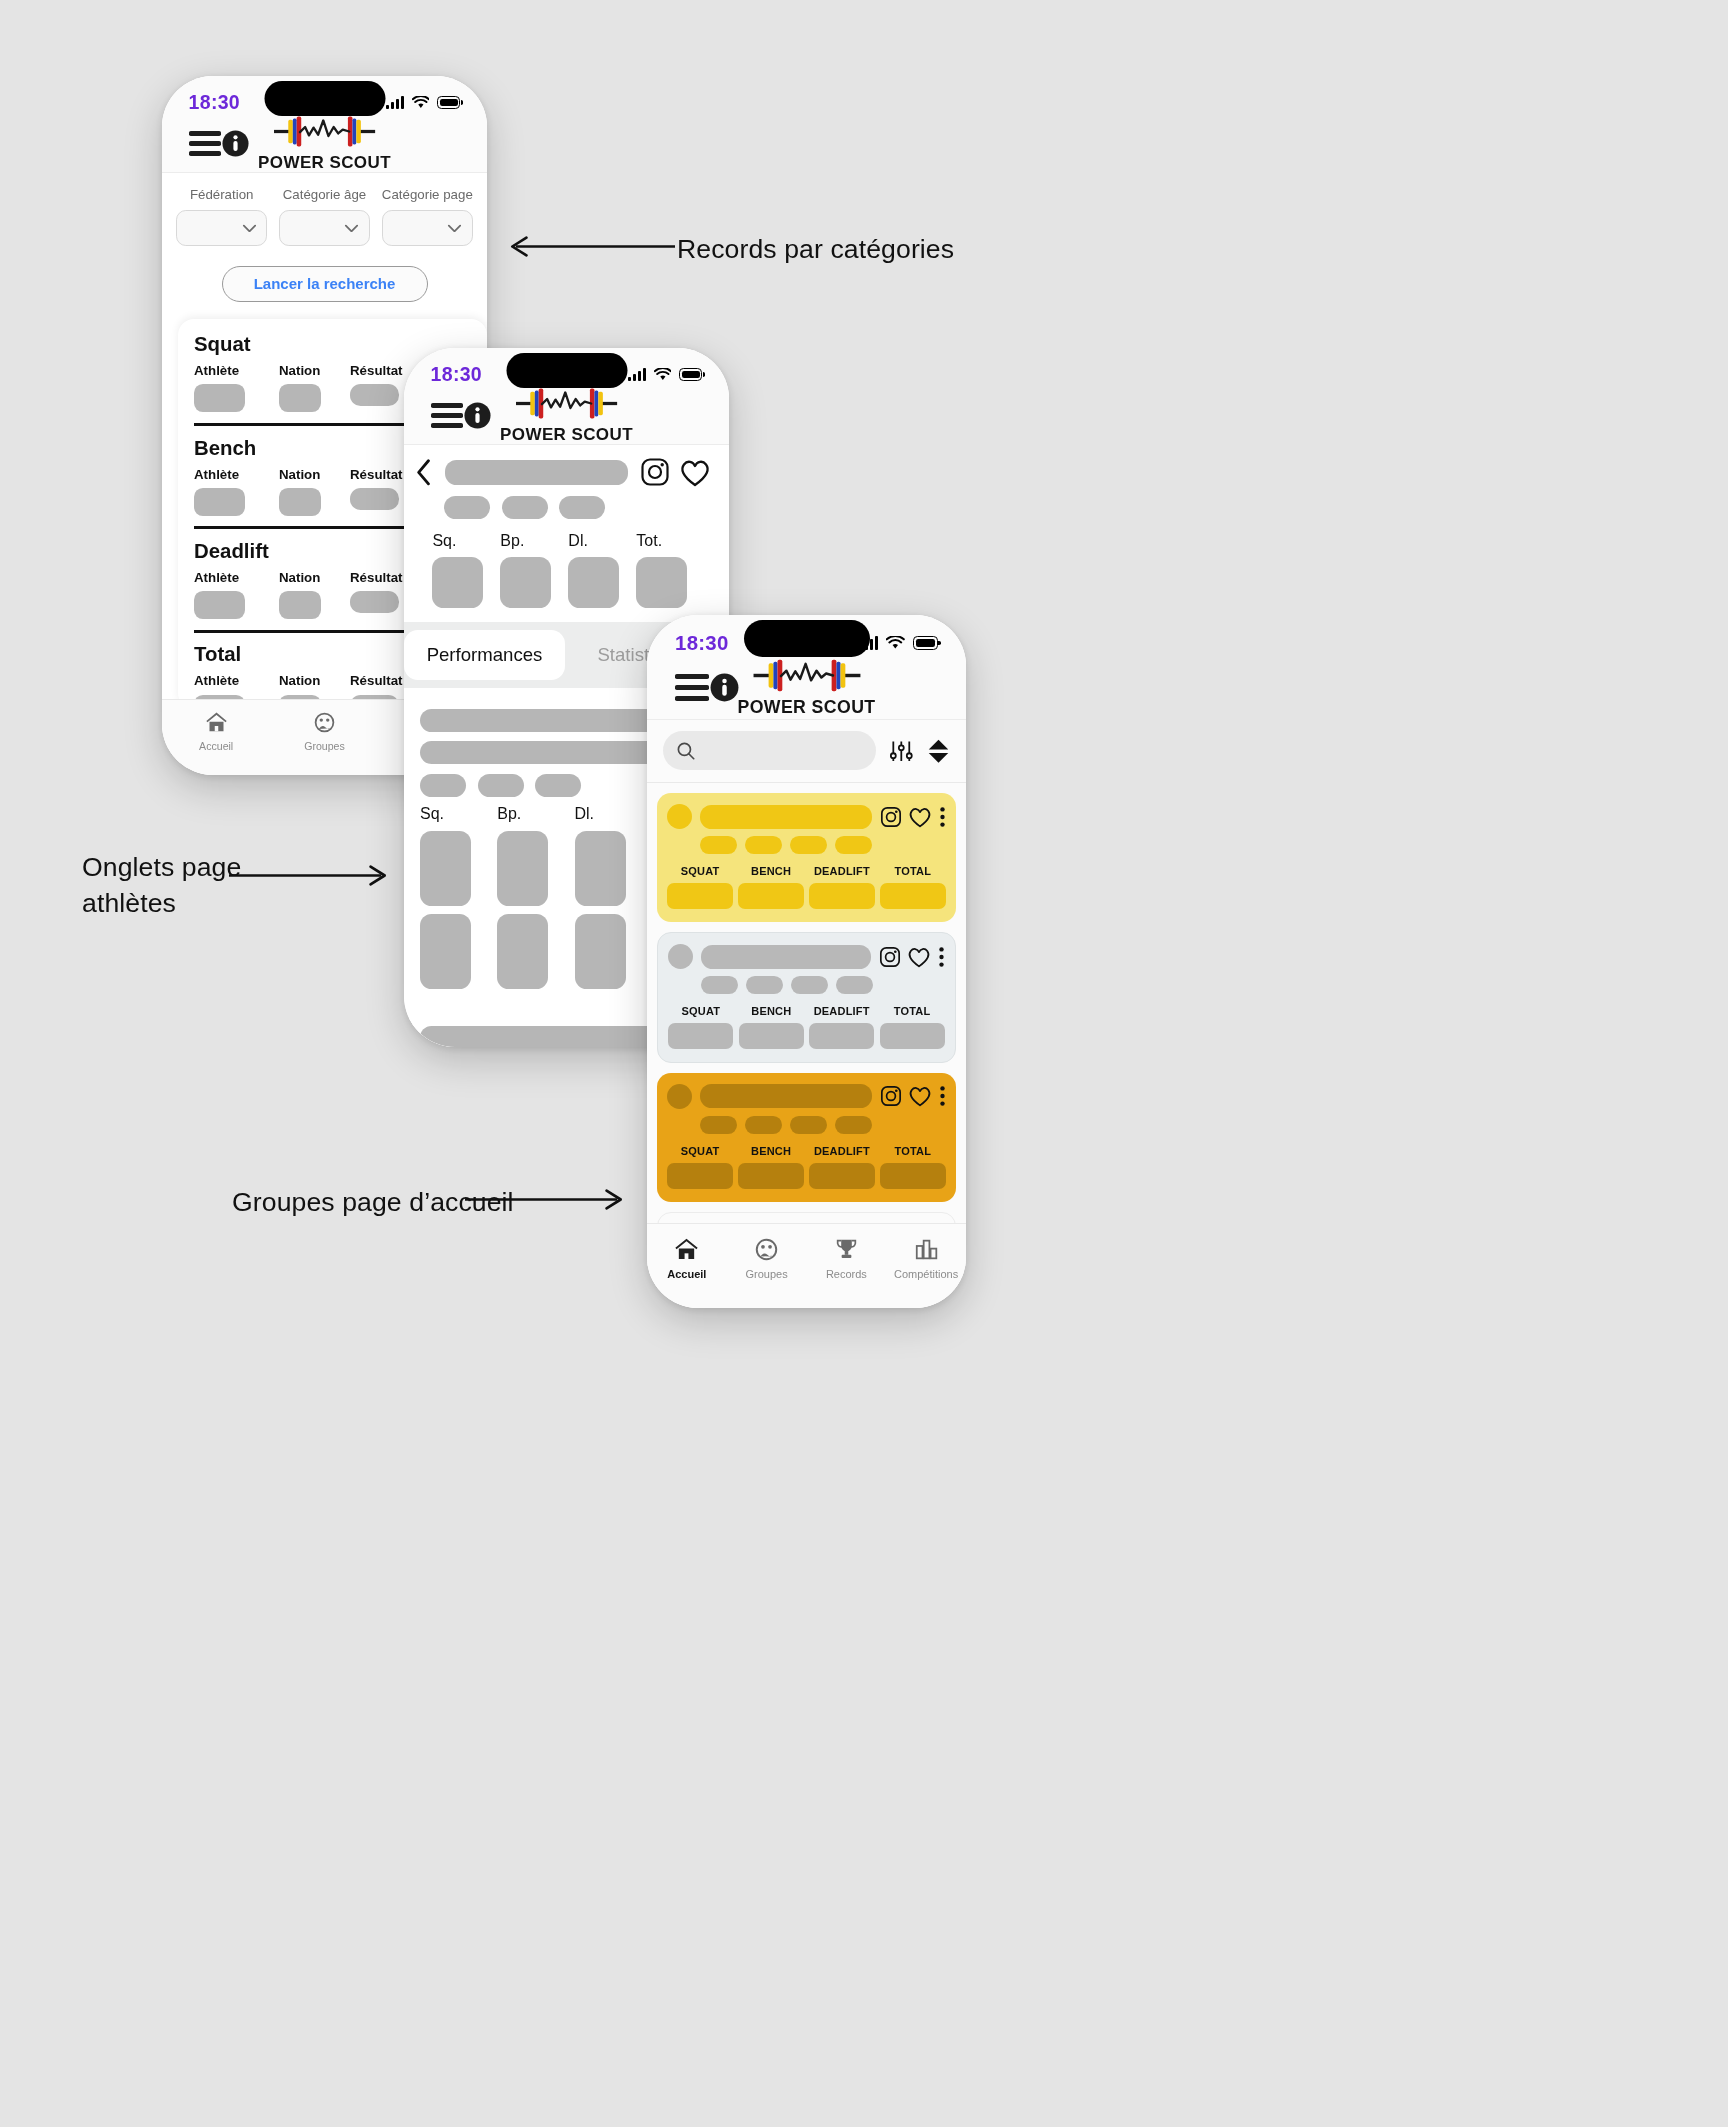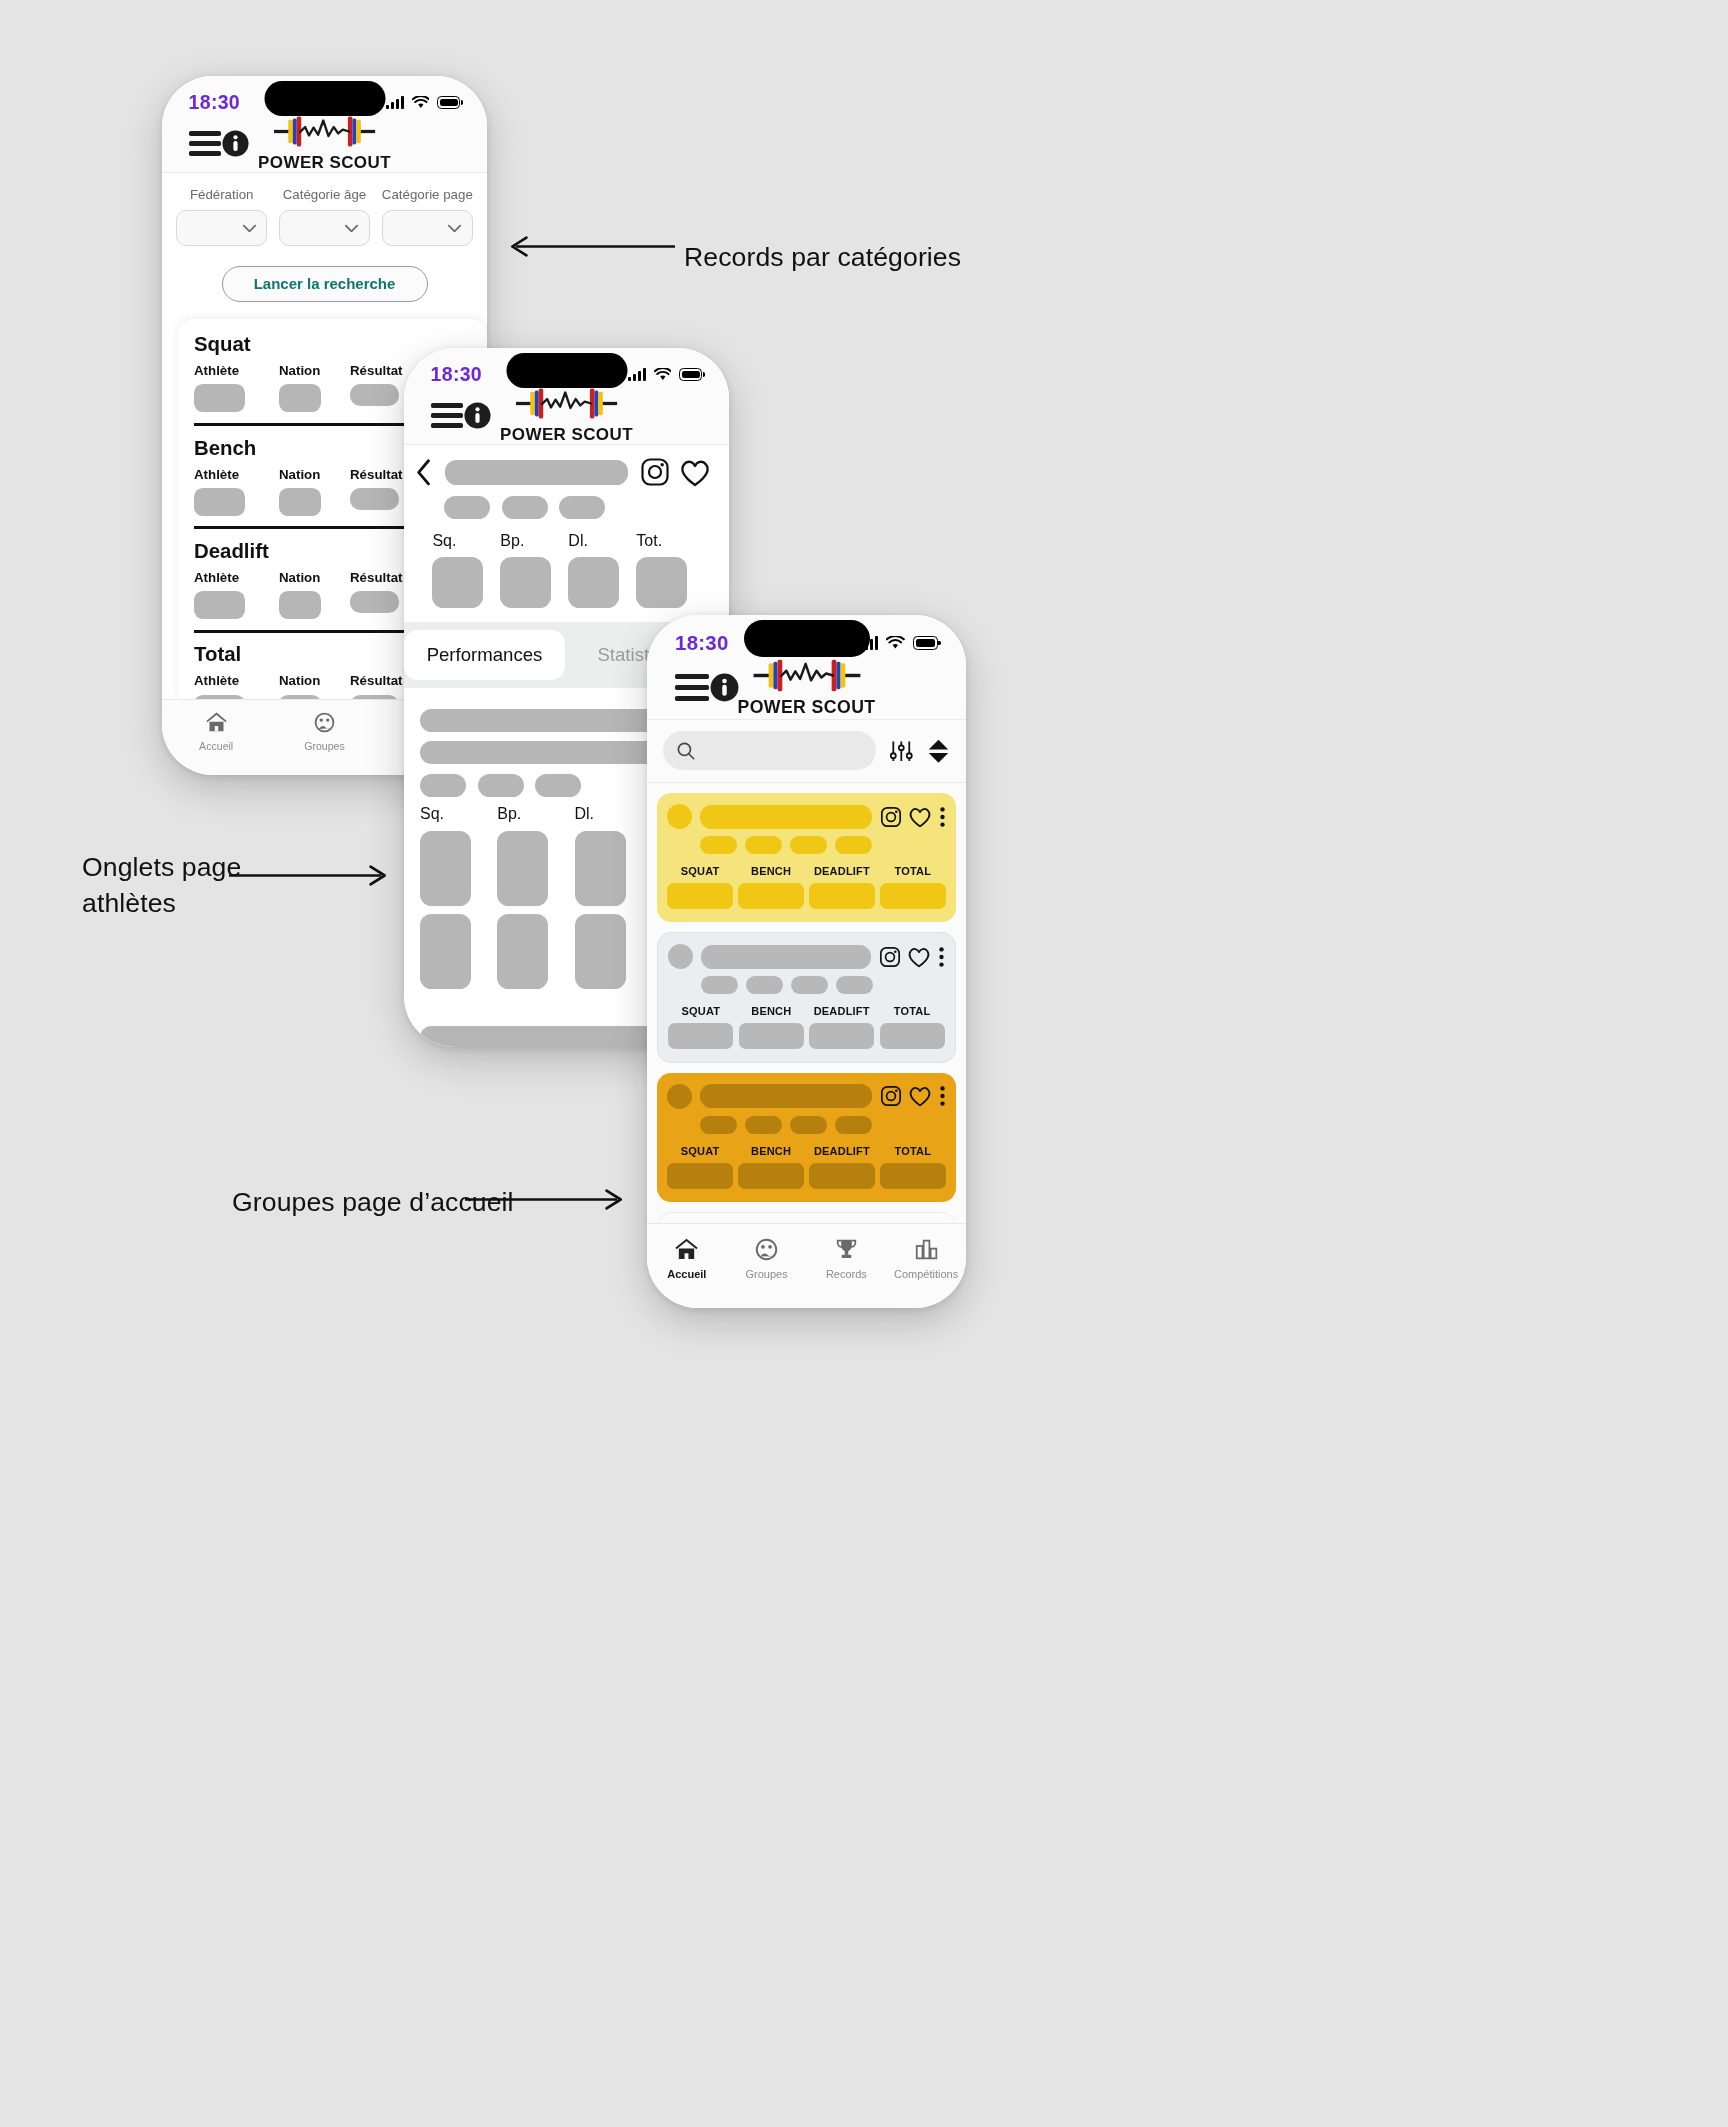--- a/index.html
+++ b/index.html
@@ -87,21 +87,21 @@
   .filter-col { flex:1; display:flex; flex-direction:column; align-items:center; }
   .filter-label { font-size: 13.3px; color: #6a6a6a; margin-bottom: 8px; }
   .filter-select {
     width: 100%; height: 36px; border: 0.9px solid #d8d8d8; border-radius: 9.8px;
     background:#f8f8f8; display:flex; align-items:center; justify-content:flex-end; padding-right: 9.8px;
   }
   .chev { width: 15px; height: 8.9px; }
   .search-btn {
     margin: 19.5px auto 17.7px auto; display:block; width: 206px; height: 36px;
     border-radius: 18.6px; border: 0.9px solid #9a9a9a; background:#fbfbfb;
-    font-size: 15px; font-weight: 600; color:#0f766e; font-family:"Liberation Sans", sans-serif;
+    font-size: 15px; font-weight: 600; color:#3b82f6; font-family:"Liberation Sans", sans-serif;
   }
 
   .records-card {
     background:#fff; border-radius: 16px; margin: 0 0 0 16px;
     padding: 14px 0 10.6px 16px; box-shadow: 0 -1.8px 8.9px rgba(0,0,0,0.07);
     height: 390px; overflow:hidden;
   }
   .rec-block { padding-bottom: 7px; }
   .rec-title { font-size: 20.4px; font-weight: 600; color:#111; margin-bottom: 7px; }
   .rec-grid { display:grid; grid-template-columns: 85px 71px 98px; }
@@ -210,21 +210,21 @@
   .gold   .ac-avatar, .gold .ac-name, .gold .ac-chips span, .gold .bar   { background:#f0c715; }
   .silver .ac-avatar, .silver .ac-name, .silver .ac-chips span, .silver .bar { background:#b8b8b8; }
   .bronze .ac-avatar, .bronze .ac-name, .bronze .ac-chips span, .bronze .bar { background:#b5800e; }
 
   #phone3 .tabbar { height: 85px; padding-top: 14px; }
   #phone3 .tab-label { font-size: 11px; }
 
   
   .anno { position:absolute; color:#111; font-size: 26.6px; line-height: 1.34; letter-spacing: 0.1px; }
   .anno-arrow { position:absolute; }
-  #anno1 { left: 677px; top: 240px; margin-left: 7px; }
+  #anno1 { left: 677px; top: 232px; }
   #arrow1 { left: 507px; top: 235px; }
   #anno2 { left: 82px; top: 850px; }
   #arrow2 { left: 229px; top: 864px; }
   #anno3 { left: 232px; top: 1185px; }
   #arrow3 { left: 465px; top: 1188px; }
 </style>
 </head>
 <body>
 
 <div class="stage">

